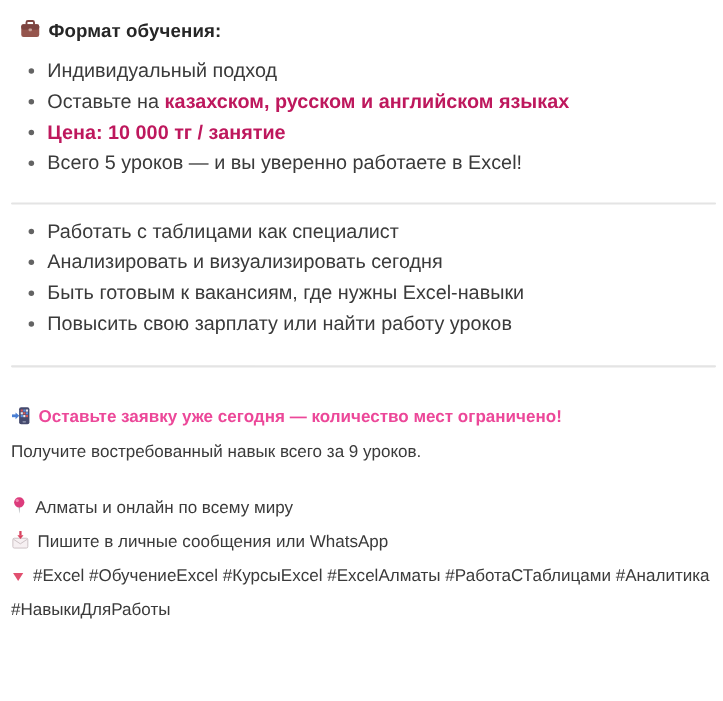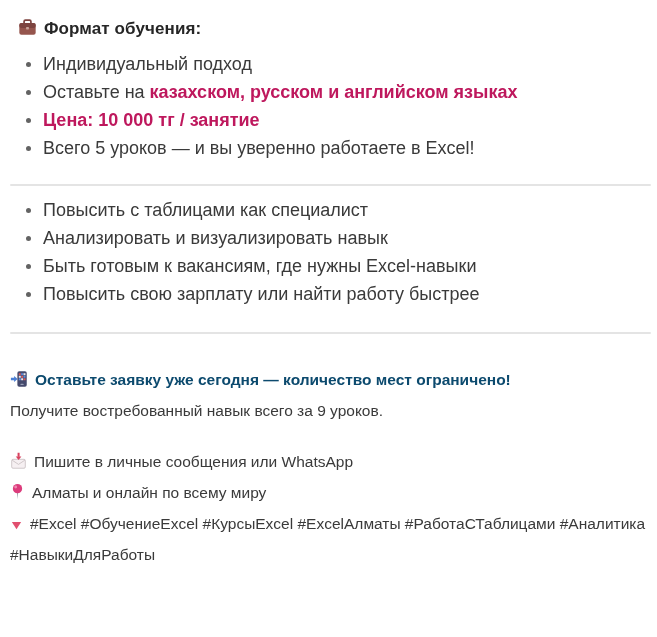--- a/index.html
+++ b/index.html
@@ -42,21 +42,21 @@
 
   
   .section-2 .heading-row { margin-top: 33px; }
 
   
   .cta { margin-top: 32px; }
   .line {
     font-size: 15.5px; line-height: 28px; color: #3a3a3a;
   }
   .line .icon { vertical-align: -3px; margin-right: 7px; }
-  .cta-headline { font-weight: 700; color: #0c4a6e; font-size: 15.5px; }
+  .cta-headline { font-weight: 700; color: #ec4899; font-size: 15.5px; }
   .cta-sub { margin-top: 0; }
   .contact-block { margin-top: 23px; }
   .hashtags { max-width: 648px; }
 </style>
 </head>
 <body>
 
 <div class="page">
 
   <div class="section-1">
@@ -76,24 +76,24 @@
       <li><span>Оставьте на </span><span class="b">казахском, русском и английском языках</span><span></span></li>
       <li><span></span><span class="b">Цена: 10 000 тг / занятие</span><span></span></li>
       <li><span>Всего 5 уроков — и вы уверенно работаете в Excel!</span><span class="b"></span><span></span></li>
     </ul>
   </div>
 
   <div class="divider d1"></div>
 
   <div class="section-2">
     <ul class="bullets">
-      <li><span>Повысить с таблицами как специалист</span><span class="b"></span></li>
-      <li><span>Анализировать и визуализировать навык</span><span class="b"></span></li>
+      <li><span>Работать с таблицами как специалист</span><span class="b"></span></li>
+      <li><span>Анализировать и визуализировать сегодня</span><span class="b"></span></li>
       <li><span>Быть готовым к вакансиям, где нужны Excel-навыки</span><span class="b"></span></li>
-      <li><span>Повысить свою зарплату или найти работу быстрее</span><span class="b"></span></li>
+      <li><span>Повысить свою зарплату или найти работу уроков</span><span class="b"></span></li>
     </ul>
   </div>
 
   <div class="divider d2"></div>
 
   <div class="cta">
     <div class="line cta-headline-row">
       <span class="icon">
         <svg width="18" height="18" viewBox="0 0 20 20">
           <rect x="1" y="8.6" width="4.4" height="2.8" fill="#4a7fd4"></rect>
@@ -110,36 +110,36 @@
           <rect x="15" y="9.2" width="2.2" height="2.2" fill="#d85a5a"></rect>
           <rect x="11.6" y="15.4" width="3.6" height="1.4" rx="0.7" fill="#9aa0b8"></rect>
         </svg>
       </span><span class="cta-headline">Оставьте заявку уже сегодня — количество мест ограничено!</span>
     </div>
     <div class="line cta-sub">Получите востребованный навык всего за 9 уроков.</div>
 
     <div class="contact-block">
       <div class="line">
         <span class="icon">
+          <svg width="15" height="18" viewBox="0 0 20 23">
+            <polygon points="9.2,12 10.8,12 10,21" fill="#9aa0a6"></polygon>
+            <circle cx="10" cy="7" r="6.2" fill="#dc3c7c"></circle>
+            <circle cx="7.6" cy="4.8" r="1.9" fill="#ef8ab2"></circle>
+          </svg>
+        </span><span>Алматы и онлайн по всему миру</span>
+      </div>
+      <div class="line">
+        <span class="icon">
           <svg width="17" height="18" viewBox="0 0 20 21">
             <rect x="2" y="8.5" width="16" height="10.5" rx="1.5" fill="#f6f0f2" stroke="#c9bfc2" stroke-width="1"></rect>
             <path d="M2.5 9.5 L10 14.5 L17.5 9.5" fill="none" stroke="#c9bfc2" stroke-width="1"></path>
             <rect x="8.9" y="0.8" width="2.4" height="4.8" fill="#d8415e"></rect>
             <polygon points="6.8,5.2 13.4,5.2 10.1,9.4" fill="#d8415e"></polygon>
           </svg>
         </span><span>Пишите в личные сообщения или WhatsApp</span>
-      </div>
-      <div class="line">
-        <span class="icon">
-          <svg width="15" height="18" viewBox="0 0 20 23">
-            <polygon points="9.2,12 10.8,12 10,21" fill="#9aa0a6"></polygon>
-            <circle cx="10" cy="7" r="6.2" fill="#dc3c7c"></circle>
-            <circle cx="7.6" cy="4.8" r="1.9" fill="#ef8ab2"></circle>
-          </svg>
-        </span><span>Алматы и онлайн по всему миру</span>
       </div>
       <div class="line hashtags">
         <span class="icon">
           <svg width="13" height="13" viewBox="0 0 14 14">
             <polygon points="2,3.2 12,3.2 7,11" fill="#e14f6f"></polygon>
           </svg>
         </span><span>#Excel #ОбучениеExcel #КурсыExcel #ExcelАлматы #РаботаСТаблицами #Аналитика #НавыкиДляРаботы</span>
       </div>
     </div>
   </div>

